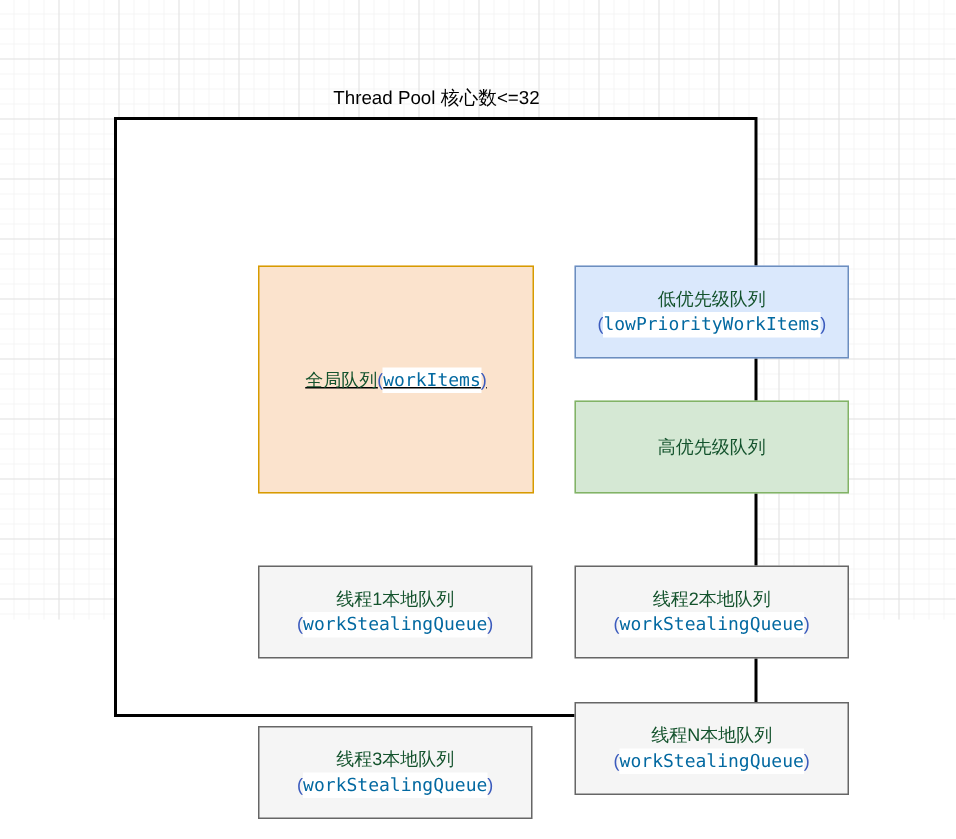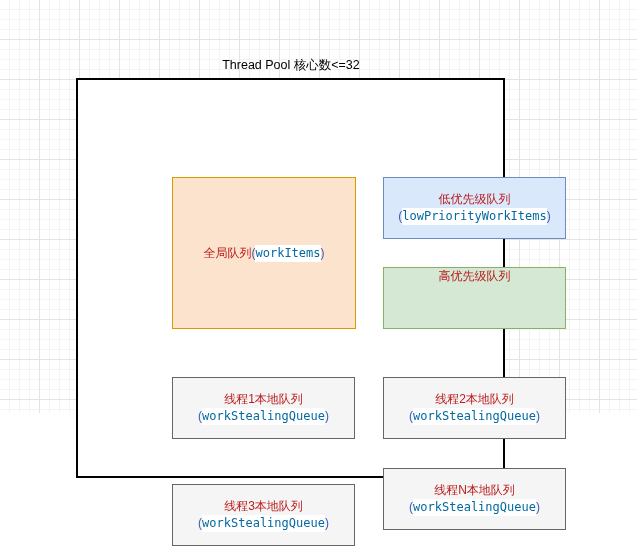--- a/index.html
+++ b/index.html
@@ -73,58 +73,58 @@
   }
 
   
   #global-queue {
     left: 94px;
     top: 97px;
     width: 184px;
     height: 152px;
     background-color: #fbe3cd;
     border-color: #d79b00;
+    text-decoration: underline;
   }
 
   
   #low-priority-queue {
     left: 305px;
     top: 97px;
     width: 183px;
     height: 62px;
     background-color: #dae8fc;
     border-color: #6c8ebf;
   }
 
   
   #high-priority-queue {
     left: 305px;
     top: 187px;
     width: 183px;
     height: 62px;
     background-color: #d5e8d4;
     border-color: #82b366;
-    justify-content: space-between;
   }
 
   
   .local-queue {
     width: 183px;
     height: 62px;
     background-color: #f5f5f5;
     border-color: #666666;
   }
   #local-queue-1 { left: 94px;  top: 297px; }
   #local-queue-2 { left: 305px; top: 297px; }
   #local-queue-3 { left: 94px;  top: 404px; }
   #local-queue-n { left: 305px; top: 388px; }
 
   .cn-label {
     display: block;
-    color: #b91c1c;
+    color: #14532d;
   }
 
   .code-label {
     display: block;
     font-family: "DejaVu Sans Mono", "Liberation Mono", monospace;
     font-size: 12px;
     color: #0369a1;
     background-color: #ffffff;
     letter-spacing: 0px;
     white-space: nowrap;

